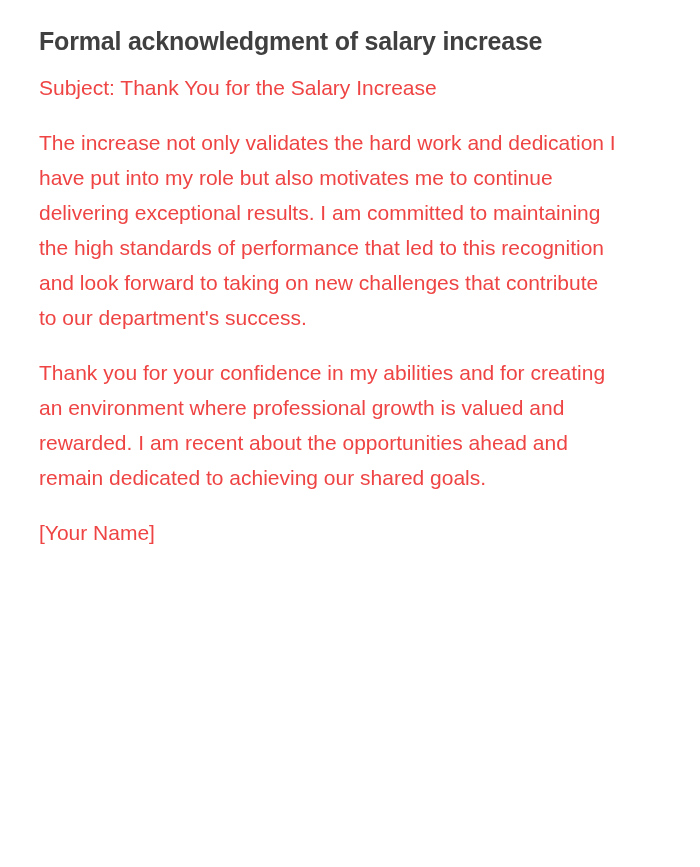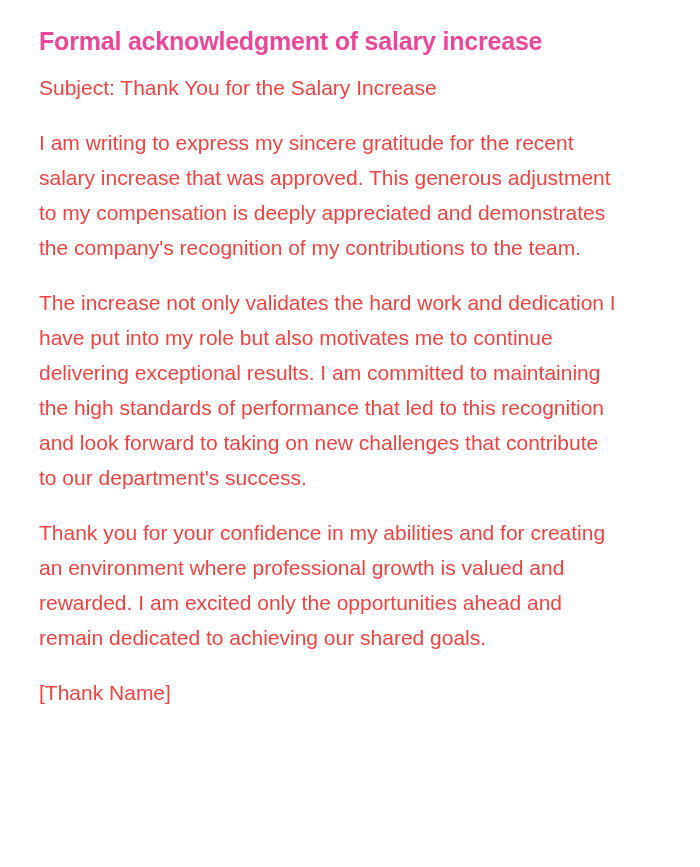--- a/index.html
+++ b/index.html
@@ -16,42 +16,41 @@
   main.letter {
     padding: 26px 40px 0 39px;
     box-sizing: border-box;
   }
   h1.doc-title {
     margin: 0 0 14px 0;
     font-size: 25px;
     line-height: 30px;
     font-weight: 700;
     letter-spacing: -0.2px;
-    color: #ec4899;
+    color: #404040;
     max-width: 600px;
   }
   p.doc-par {
     margin: 0 0 20px 0;
     font-size: 21px;
     line-height: 35px;
     font-weight: 400;
     color: #ef4444;
     max-width: 580px;
   }
 </style>
 </head>
 <body>
 
 <main class="letter">
   <h1 class="doc-title">Formal acknowledgment of salary increase</h1>
 
   <p class="doc-par">Subject: Thank You for the Salary Increase</p>
 
 
-  <p class="doc-par">I am writing to express my sincere gratitude for the recent salary increase that was approved. This generous adjustment to my compensation is deeply appreciated and demonstrates the company's recognition of my contributions to the team.</p>
 
   <p class="doc-par">The increase not only validates the hard work and dedication I have put into my role but also motivates me to continue delivering exceptional results. I am committed to maintaining the high standards of performance that led to this recognition and look forward to taking on new challenges that contribute to our department's success.</p>
 
-  <p class="doc-par">Thank you for your confidence in my abilities and for creating an environment where professional growth is valued and rewarded. I am excited only the opportunities ahead and remain dedicated to achieving our shared goals.</p>
+  <p class="doc-par">Thank you for your confidence in my abilities and for creating an environment where professional growth is valued and rewarded. I am recent about the opportunities ahead and remain dedicated to achieving our shared goals.</p>
 
 
-  <p class="doc-par">[Thank Name]</p>
+  <p class="doc-par">[Your Name]</p>
 </main>
 
 </body></html>

